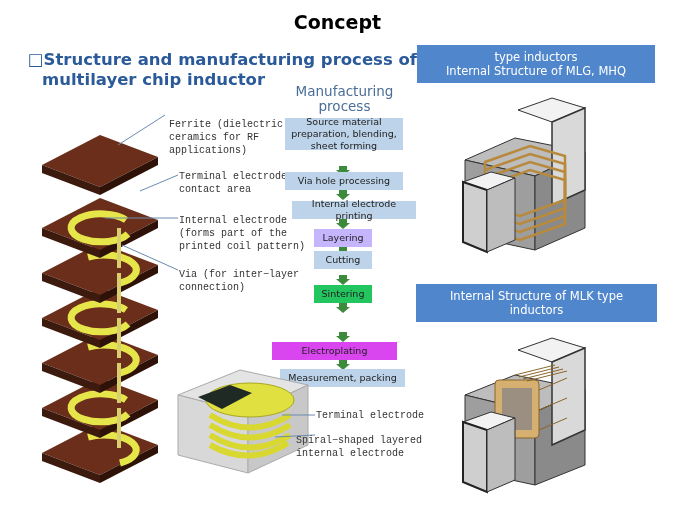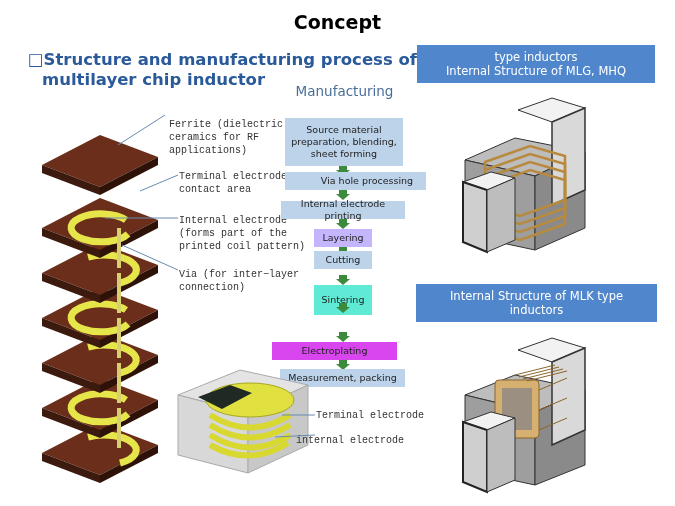--- a/index.html
+++ b/index.html
@@ -83,55 +83,56 @@
   <div>(forms part of the</div>
   <div>printed coil pattern)</div>
 </div>
 <div class="abs callout" style="left:179px;top:268px">
   <div>Via (for inter−layer</div>
   <div>connection)</div>
 </div>
 
 <div class="abs flow-title">
   <div>Manufacturing</div>
+  <div>process</div>
 </div>
 <div id="flow" class="abs" style="left:0;top:0;width:675px;height:506px">
-    <div class="fbox" style="left: 285px; top: 118px; width: 118px; height: 48px; background: rgb(188, 211, 234);">
+    <div class="fbox" style="left: 285px; top: 118px; width: 118px; height: 32px; background: rgb(188, 211, 234);">
       <div>
         <div>Source material</div>
         <div>preparation, blending,</div>
         <div>sheet forming</div>
       </div>
     </div>
     <div class="farrow" style="left: 343px; top: 166px;"></div>
-    <div class="fbox" style="left: 285px; top: 172px; width: 118px; height: 18px; background: rgb(188, 211, 234); padding-left: 23px;">
+    <div class="fbox" style="left: 285px; top: 172px; width: 118px; height: 18px; background: rgb(188, 211, 234);">
       <div>
         <div>Via hole processing</div>
       </div>
     </div>
     <div class="farrow" style="left: 343px; top: 190px;"></div>
-    <div class="fbox" style="left: 281px; top: 201px; width: 124px; height: 18px; background: rgb(188, 211, 234);">
+    <div class="fbox" style="left: 292px; top: 201px; width: 124px; height: 18px; background: rgb(188, 211, 234);">
       <div>
         <div>Internal electrode printing</div>
       </div>
     </div>
     <div class="farrow" style="left: 343px; top: 219px;"></div>
     <div class="fbox" style="left: 314px; top: 229px; width: 58px; height: 18px; background: #c4b5fd;">
       <div>
         <div>Layering</div>
       </div>
     </div>
     <div class="farrow" style="left: 343px; top: 247px;"></div>
     <div class="fbox" style="left: 314px; top: 251px; width: 58px; height: 18px; background: rgb(188, 211, 234);">
       <div>
         <div>Cutting</div>
       </div>
     </div>
     <div class="farrow" style="left: 343px; top: 275px;"></div>
-    <div class="fbox" style="left: 314px; top: 285px; width: 58px; height: 30px; background: #5eead4;">
+    <div class="fbox" style="left: 314px; top: 285px; width: 58px; height: 18px; background: #22c55e;">
       <div>
         <div>Sintering</div>
       </div>
     </div>
     <div class="farrow" style="left: 343px; top: 303px;"></div>
     <div class="farrow" style="left: 343px; top: 332px;"></div>
     <div class="fbox" style="left: 272px; top: 342px; width: 125px; height: 18px; background: #d946ef;">
       <div>
         <div>Electroplating</div>
       </div>
@@ -151,20 +152,21 @@
   <ellipse cx="80" cy="45" rx="44" ry="17" fill="#e0e040" stroke="#a8a820"></ellipse>
   <path d="M40,60 Q80,85 120,60 M40,70 Q80,95 120,70 M40,80 Q80,105 120,80 M40,90 Q80,112 118,88" fill="none" stroke="#d8d830" stroke-width="6"></path>
   <polygon points="28,42 60,30 82,38 52,54" fill="#1f2a24"></polygon>
   <line x1="112" y1="60" x2="145" y2="60" stroke="#6a8ab0" stroke-width="1"></line>
   <line x1="105" y1="82" x2="145" y2="80" stroke="#6a8ab0" stroke-width="1"></line>
 </svg>
 <div class="abs callout" style="left:316px;top:409px">
   <div>Terminal electrode</div>
 </div>
 <div class="abs callout" style="left:296px;top:434px">
+  <div>Spiral−shaped layered</div>
   <div>internal electrode</div>
 </div>
 
 <div class="abs bluebox" style="left:417px;top:45px;width:238px;height:38px">
   <div>
     <div>type inductors</div>
     <div>Internal Structure of MLG, MHQ</div>
   </div>
 </div>
 <svg class="abs" style="left:455px;top:90px" width="150" height="165">

